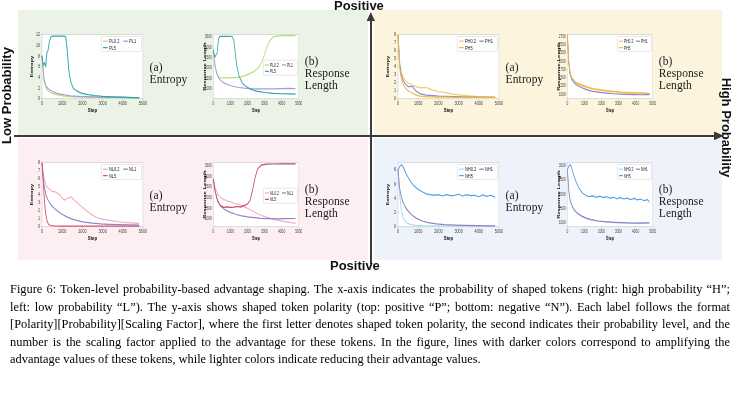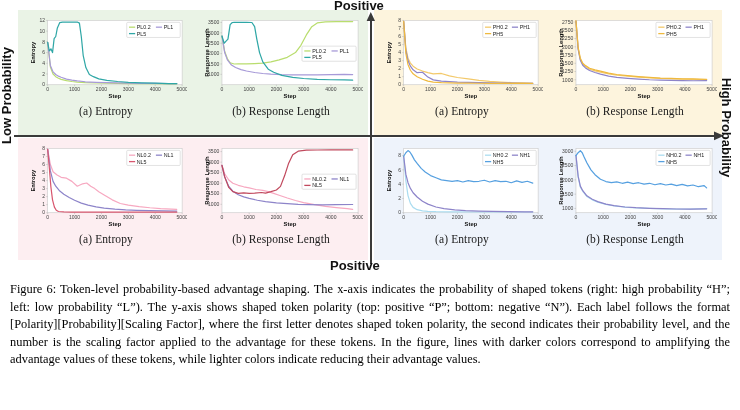--- a/index.html
+++ b/index.html
@@ -18,21 +18,21 @@
   
   .quad {
     position: absolute;
     display: flex;
     flex-direction: column;
   }
   .cell {
     position: relative;
     flex: 1;
     display: flex;
-    flex-direction: column;
+    flex-direction: row;
     align-items: center;
     justify-content: flex-start;
   }
   .plotwrap {
     position: relative;
     width: 100%;
     height: 92px;
     padding: 2px 3px 0 3px;
   }
   .cell-caption {

